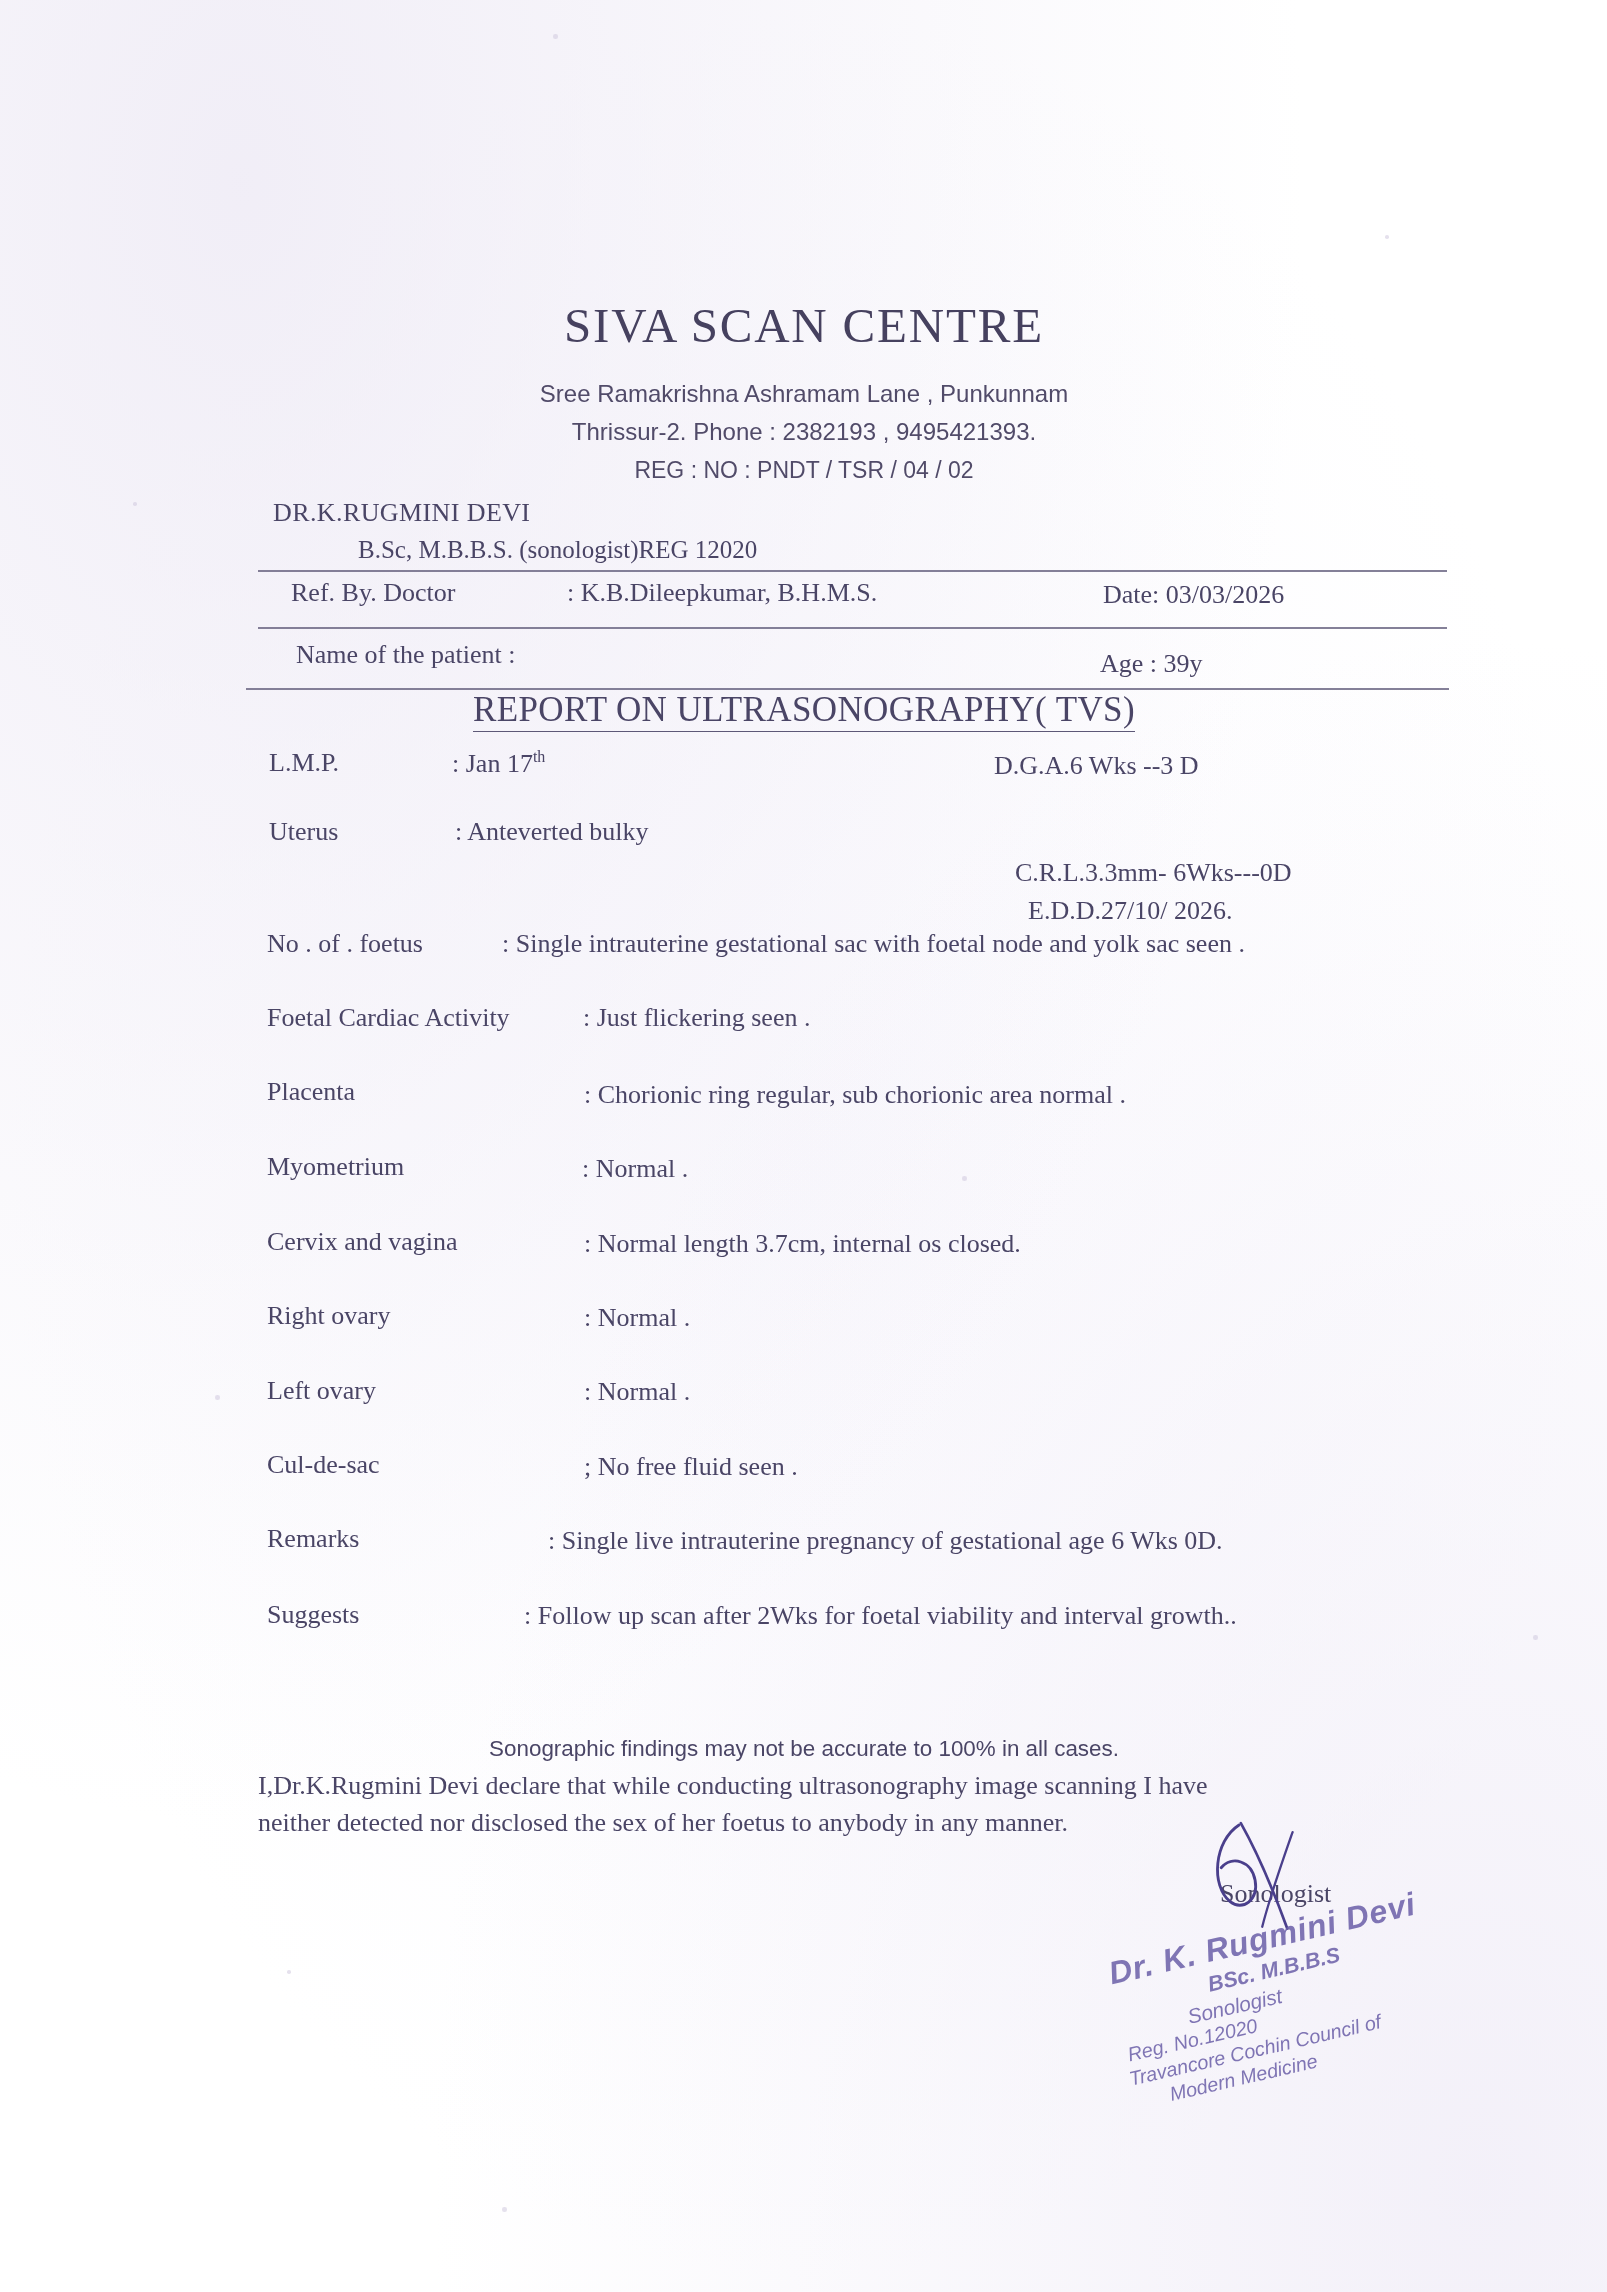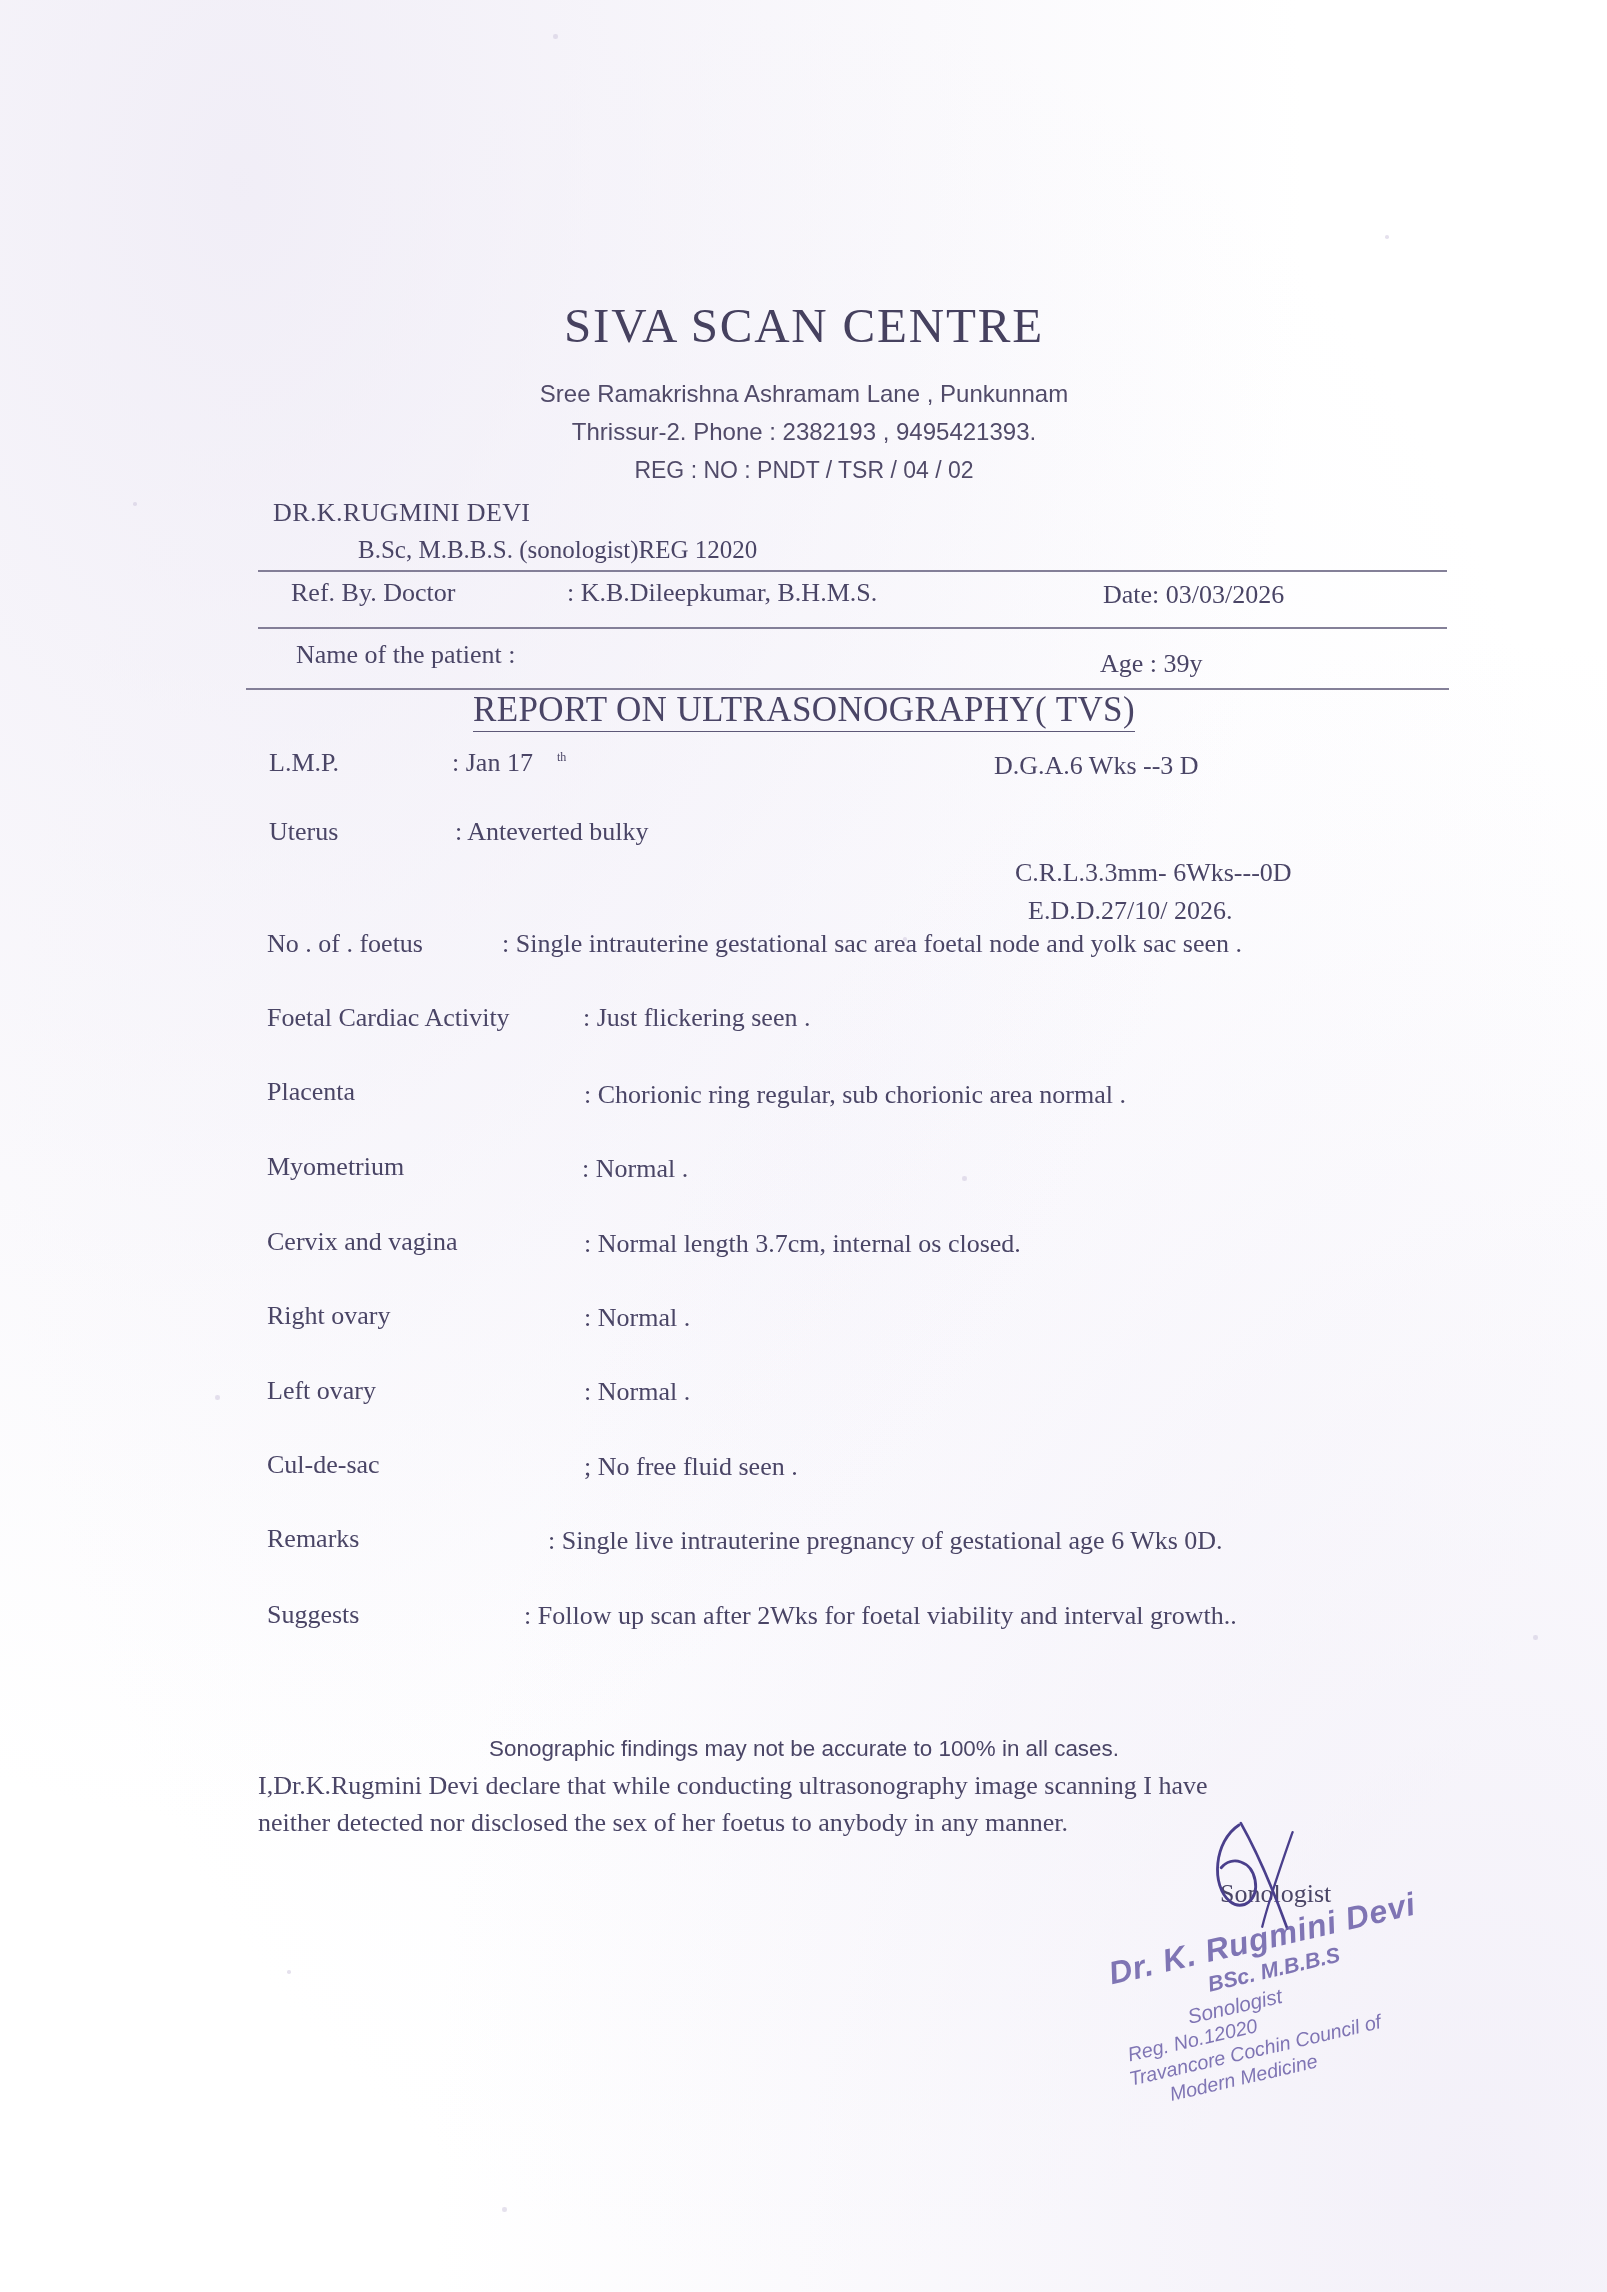--- a/index.html
+++ b/index.html
@@ -150,23 +150,22 @@
     position: absolute;
     font-size: 26px;
     white-space: nowrap;
   }
   .row-value {
     position: absolute;
     font-size: 26px;
     white-space: nowrap;
   }
   .sup {
-    font-size: 12px;
+    font-size: 16px;
     vertical-align: super;
-    margin-left: 24px;
   }
 
   .footer-thanks {
     position: absolute;
     left: 0; right: 0;
     top: 1693px;
     text-align: center;
     font-size: 27px;
     letter-spacing: 0.3px;
   }
@@ -287,21 +286,21 @@
   <div class="row-value" style="left:452px;top:748px;"><span>:  Jan 17</span><span class="sup">th</span></div>
   <div class="row-value" style="left:994px;top:751px;">D.G.A.6 Wks --3 D</div>
 
   <div class="row-label" style="left:269px;top:817px;">Uterus</div>
   <div class="row-value" style="left:455px;top:817px;">: Anteverted bulky</div>
 
   <div class="row-value" style="left:1015px;top:858px;">C.R.L.3.3mm- 6Wks---0D</div>
   <div class="row-value" style="left:1028px;top:896px;">E.D.D.27/10/ 2026.</div>
 
   <div class="row-label" style="left:267px;top:929px;">No . of . foetus</div>
-  <div class="row-value" style="left:502px;top:929px;">: Single intrauterine gestational sac area foetal node and yolk sac seen  .</div>
+  <div class="row-value" style="left:502px;top:929px;">: Single intrauterine gestational sac with foetal node and yolk sac seen  .</div>
 
   <div class="row-label" style="left:267px;top:1003px;">Foetal Cardiac Activity</div>
   <div class="row-value" style="left:583px;top:1003px;">: Just flickering seen .</div>
 
   <div class="row-label" style="left:267px;top:1077px;">Placenta</div>
   <div class="row-value" style="left:584px;top:1080px;">: Chorionic ring regular, sub chorionic area normal .</div>
 
   <div class="row-label" style="left:267px;top:1152px;">Myometrium</div>
   <div class="row-value" style="left:582px;top:1154px;">: Normal .</div>
 

